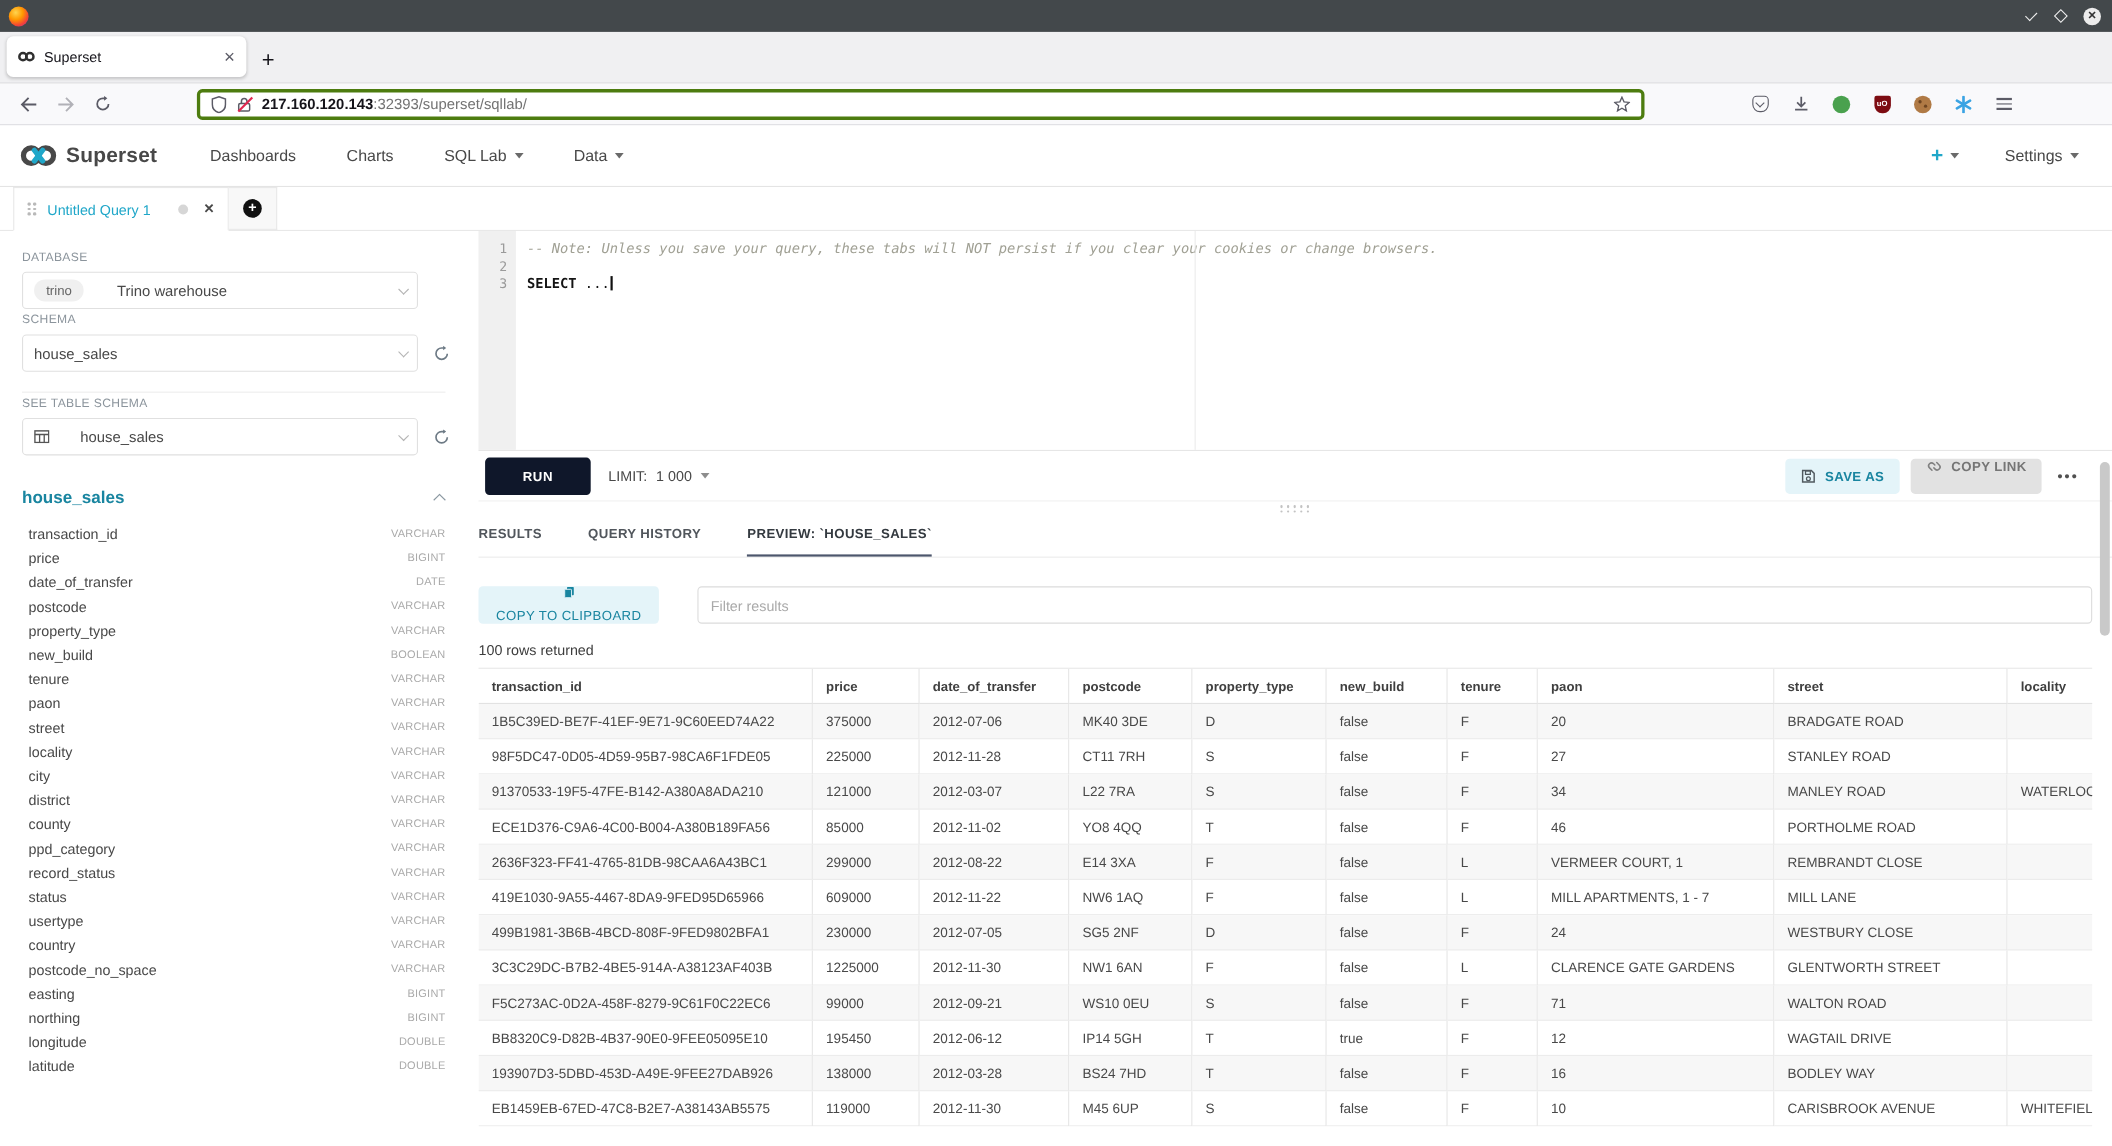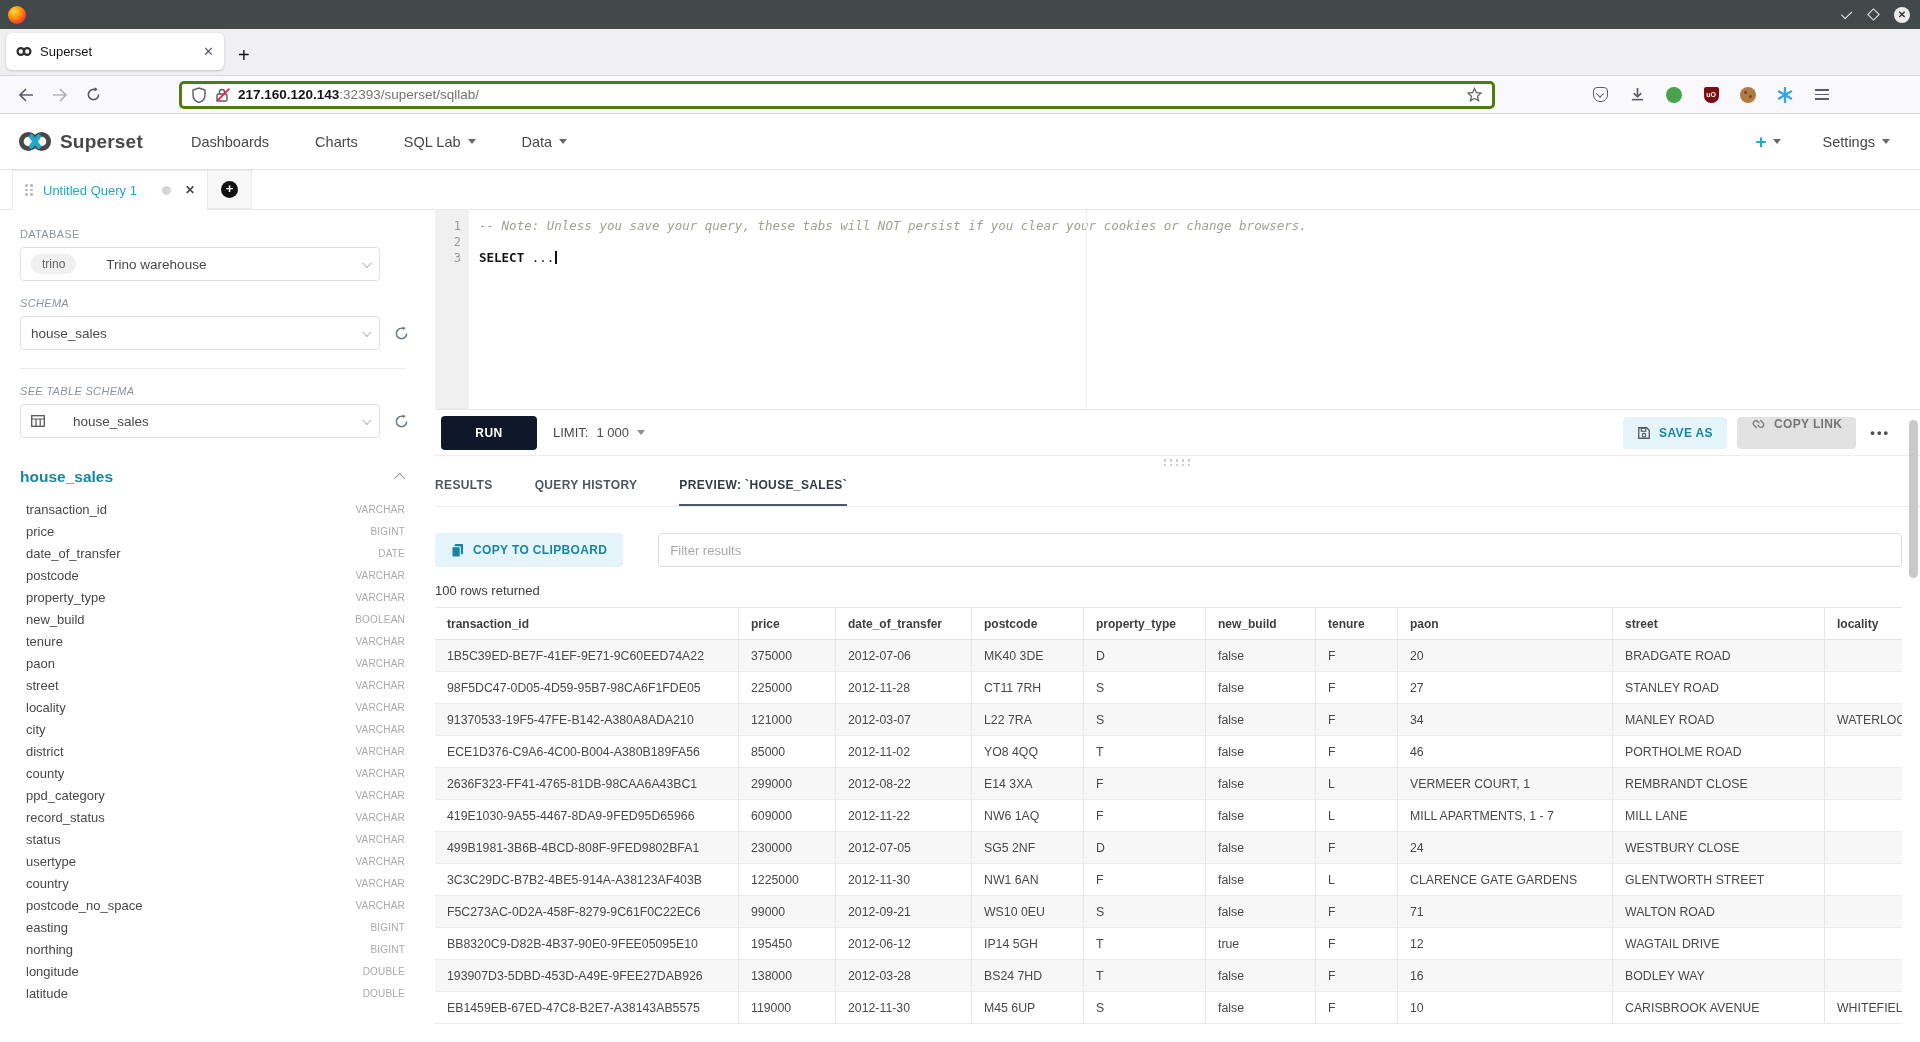--- a/index.html
+++ b/index.html
@@ -81,21 +81,21 @@
   .fld-label { font-size:11px; color:#8b949c; letter-spacing:.03em; }
   .selrow { display:flex; align-items:center; }
   .selbox { margin-top:7px; height:34px; width:360px; border:1px solid #e0e0e0; border-radius:4px;
     display:flex; align-items:center; padding:0 10px; background:#fff;gap:20px; }
   .selbox .chev { margin-left:auto; width:7px; height:7px; border-right:1.6px solid #b5b5b5;
     border-bottom:1.6px solid #b5b5b5; transform:rotate(45deg) translateY(-2px); }
   .pill { background:#f0f0f0; border-radius:11px; font-size:12px; color:#666; padding:3px 11px; margin-right:10px; }
   .selval { font-size:13.5px; color:#484848; }
   .refresh { margin-left:14px; margin-top:7px; }
   .divider { margin-top:18px; height:1px; background:#ededed; width:385px; margin-left:-0px; }
-  .mt18 { margin-top:16px;font-style:italic; }
+  .mt18 { margin-top:4px; }
   .tbl-ic { margin-right:8px; }
   .tabletitle-row { margin-top:30px; display:flex; align-items:center; width:385px; }
   .tabletitle { color:#1985a0; font-size:15.5px; font-weight:700; }
   .chev-up { margin-left:auto; width:8px; height:8px; border-right:1.8px solid #8a97a0;
     border-bottom:1.8px solid #8a97a0; transform:rotate(-135deg) translateY(-2px); }
   .colslist { margin-top:12px; width:385px; }
   .colrow { height:22px; display:flex; align-items:center; padding-left:6px; }
   .colname { font-size:13px; color:#484848; }
   .coltype { margin-left:auto; font-size:10px; color:#a9a9a9; letter-spacing:.02em; }
 
@@ -127,22 +127,22 @@
 
   .south { flex:1; position:relative; background:#fff; }
   .grip { position:absolute; top:3px; left:50%; transform:translateX(-50%); display:grid;
     grid-template-columns:repeat(5,4px); gap:2px; }
   .grip i { width:2.5px; height:2.5px; border-radius:50%; background:#c3c3c3; }
   .stabs { margin-top:18px; display:flex; border-bottom:1px solid #ececec; padding-right:18px; }
   .stab { height:32px; font-size:12px; font-weight:600; color:#51565c; letter-spacing:.03em;
     margin-right:42px; display:flex; align-items:flex-start; padding-top:4px; border-bottom:2px solid transparent; }
   .stab.active { color:#343a40; border-bottom:2px solid #4c566c; margin-bottom:-1px; }
   .copyrow { margin-top:26px; display:flex; align-items:center; padding-right:18px; }
-  .copyclip-btn { height:34px; background:#e4f4f9; border:none; border-radius:4px; color:#1985a0; font-weight:700;
-    font-size:12px; letter-spacing:.03em; padding:0 16px; display:flex; align-items:center; gap:9px; font-family:inherit; }
+  .copyclip-btn { height:34px; background:#e4f4f9; border:none; border-radius:4px; color:#1985a0; font-weight:400;
+    font-size:12px; letter-spacing:.03em; padding:0 16px; display:flex; align-items:center; gap:9px; font-family:inherit;flex-direction:column; }
   .filterinput { margin-left:35px; flex:1; height:34px; border:1px solid #dcdcdc; border-radius:4px;
     padding:0 11px; font-size:13px; color:#484848; font-family:inherit; }
   .filterinput::placeholder { color:#a9a9a9; }
   .rowsret { margin-top:16px; font-size:13px; color:#3d3d3d; }
 
   .rtable { margin-top:9px; margin-right:18px; overflow:hidden; border-top:1px solid #e8e8e8; }
   .tgrid { display:grid; grid-template-columns:304px 97px 136px 112px 122px 110px 82px 215px 212px minmax(90px,1fr); }
   .tgrid > div { padding:0 12px; height:32px; line-height:32px; white-space:nowrap; overflow:hidden;
     border-right:1px solid #e6e6e6; border-bottom:1px solid #ececec; font-size:12.3px; color:#484848; }
   .thead > div { font-weight:700; font-size:12px; color:#3f3f3f; border-bottom:1px solid #e2e2e2; }

